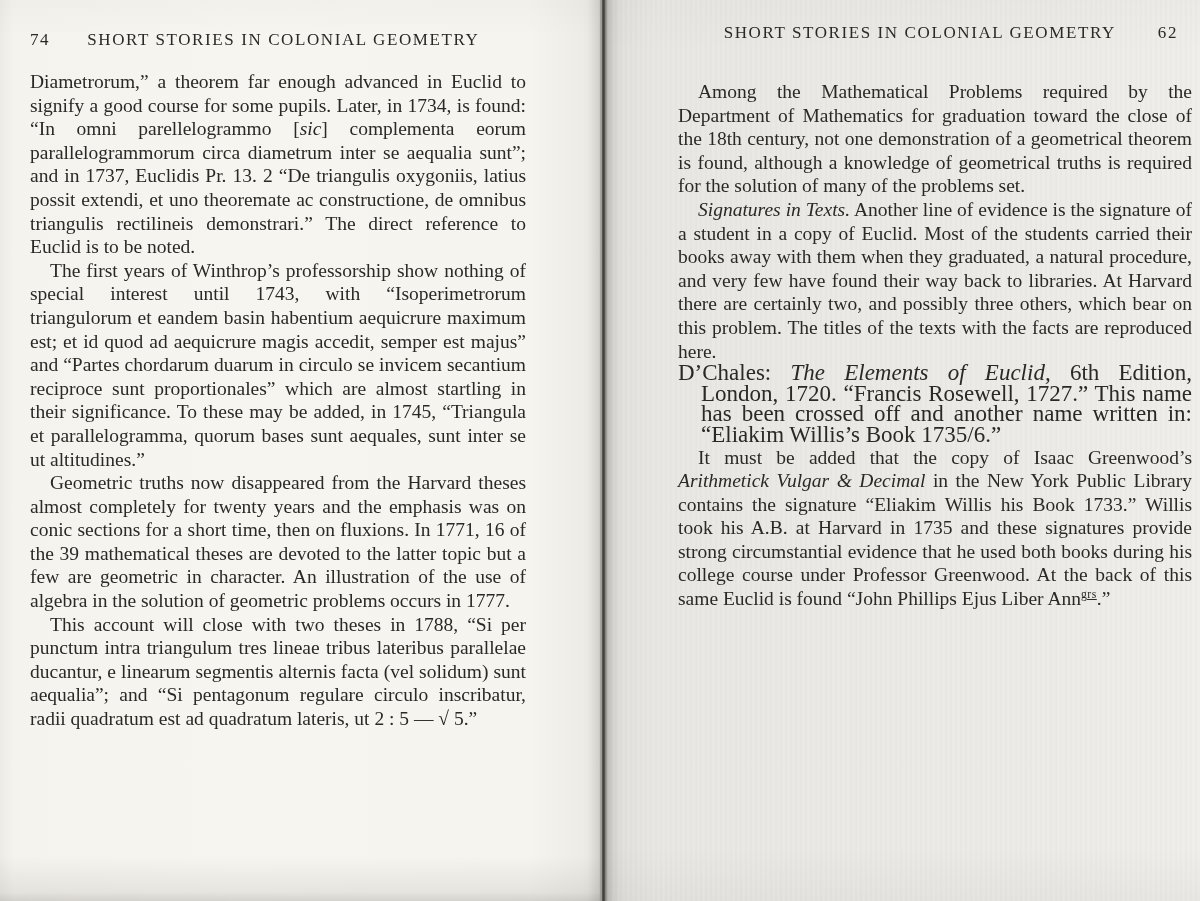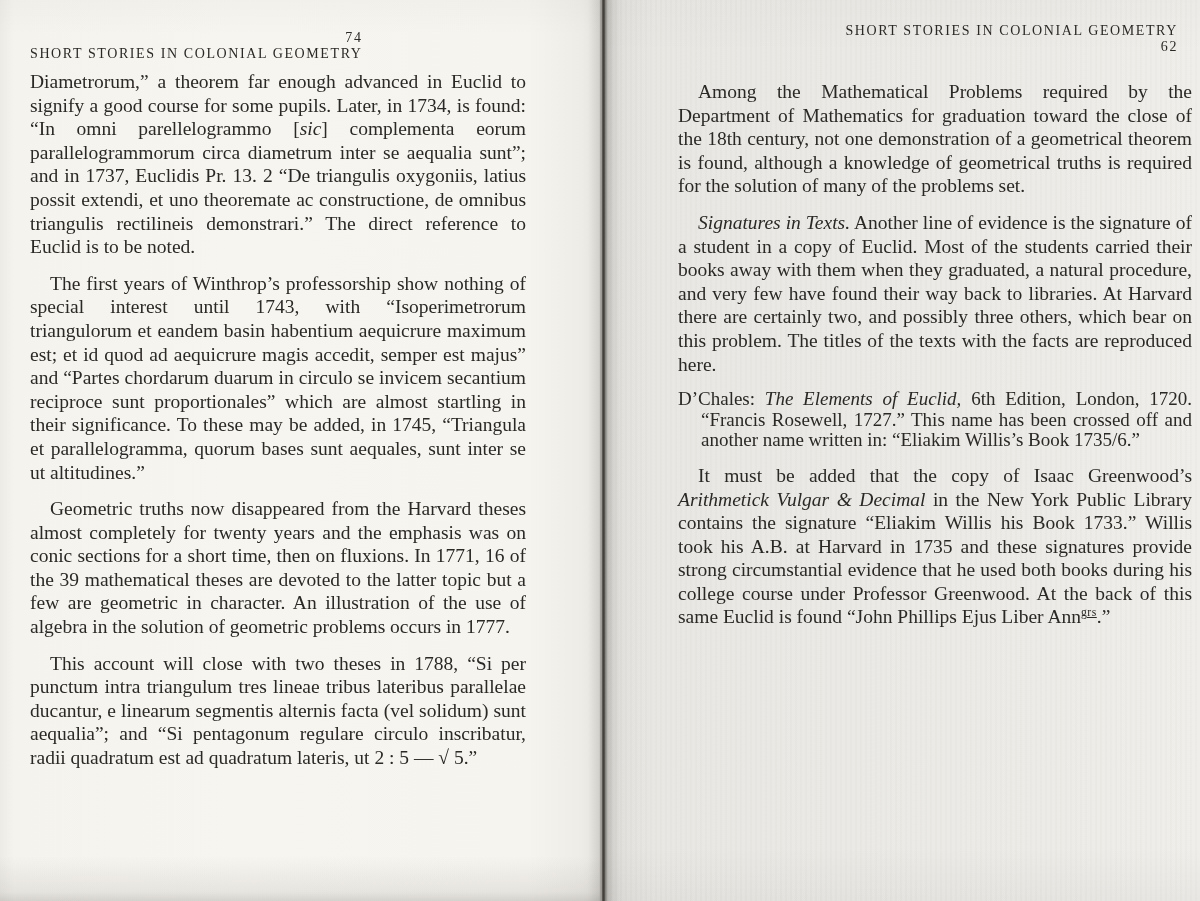--- a/index.html
+++ b/index.html
@@ -62,25 +62,24 @@
       #3e3b37 50%,
       #8b8984 55%,
       rgba(60,56,50,0.16) 62%,
       rgba(60,56,50,0.05) 78%,
       rgba(60,56,50,0) 100%);
   }
   .header {
     position: absolute;
     display: flex;
     align-items: flex-end;
-    font-size: 14px;
+    font-size: 17px;
     letter-spacing: 1.6px;
     white-space: nowrap;
     color: #2b2926;
-    flex-direction: column;
   }
   .header-left {
     left: 30px;
     top: 30px;
     column-gap: 37px;
   }
   .header-right {
     left: 78px;
     top: 23px;
     width: 514px;
@@ -103,27 +102,26 @@
   }
   .body-right {
     left: 78px;
     top: 80px;
     width: 514px;
   }
   .body p {
     margin: 0;
   }
   .body p + p {
-    margin-top: 13px;
   }
   .body p.indent {
     text-indent: 20px;
   }
   .body p.bib {
-    font-size: 19px;
+    font-size: 23px;
     line-height: 20.6px;
     padding-left: 23px;
     text-indent: -23px;
   }
   em { font-style: italic; }
   sup {
     font-size: 0.6em;
     line-height: 0;
     vertical-align: super;
     letter-spacing: 0.5px;

